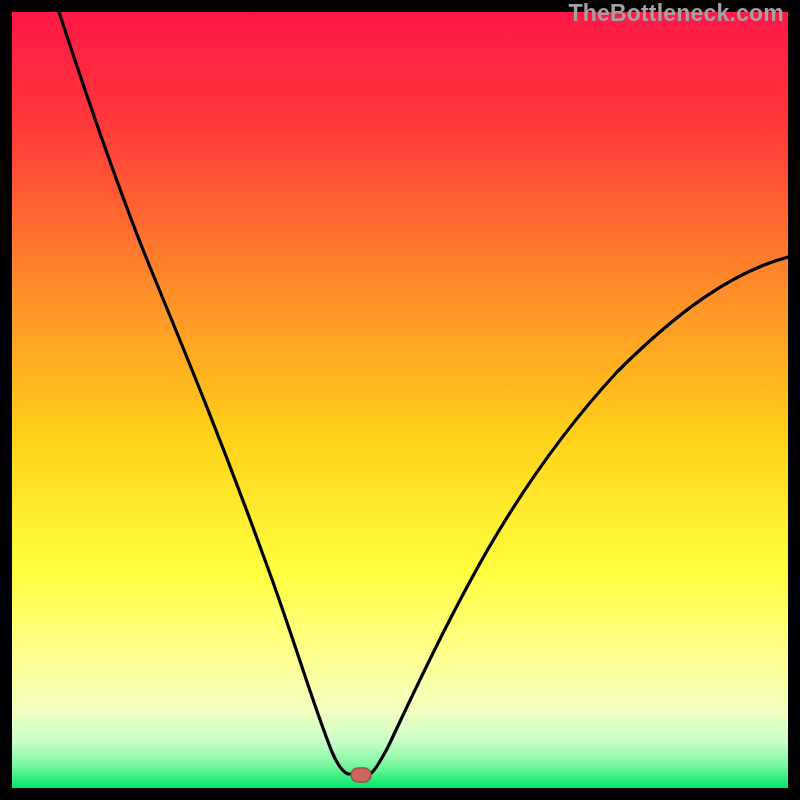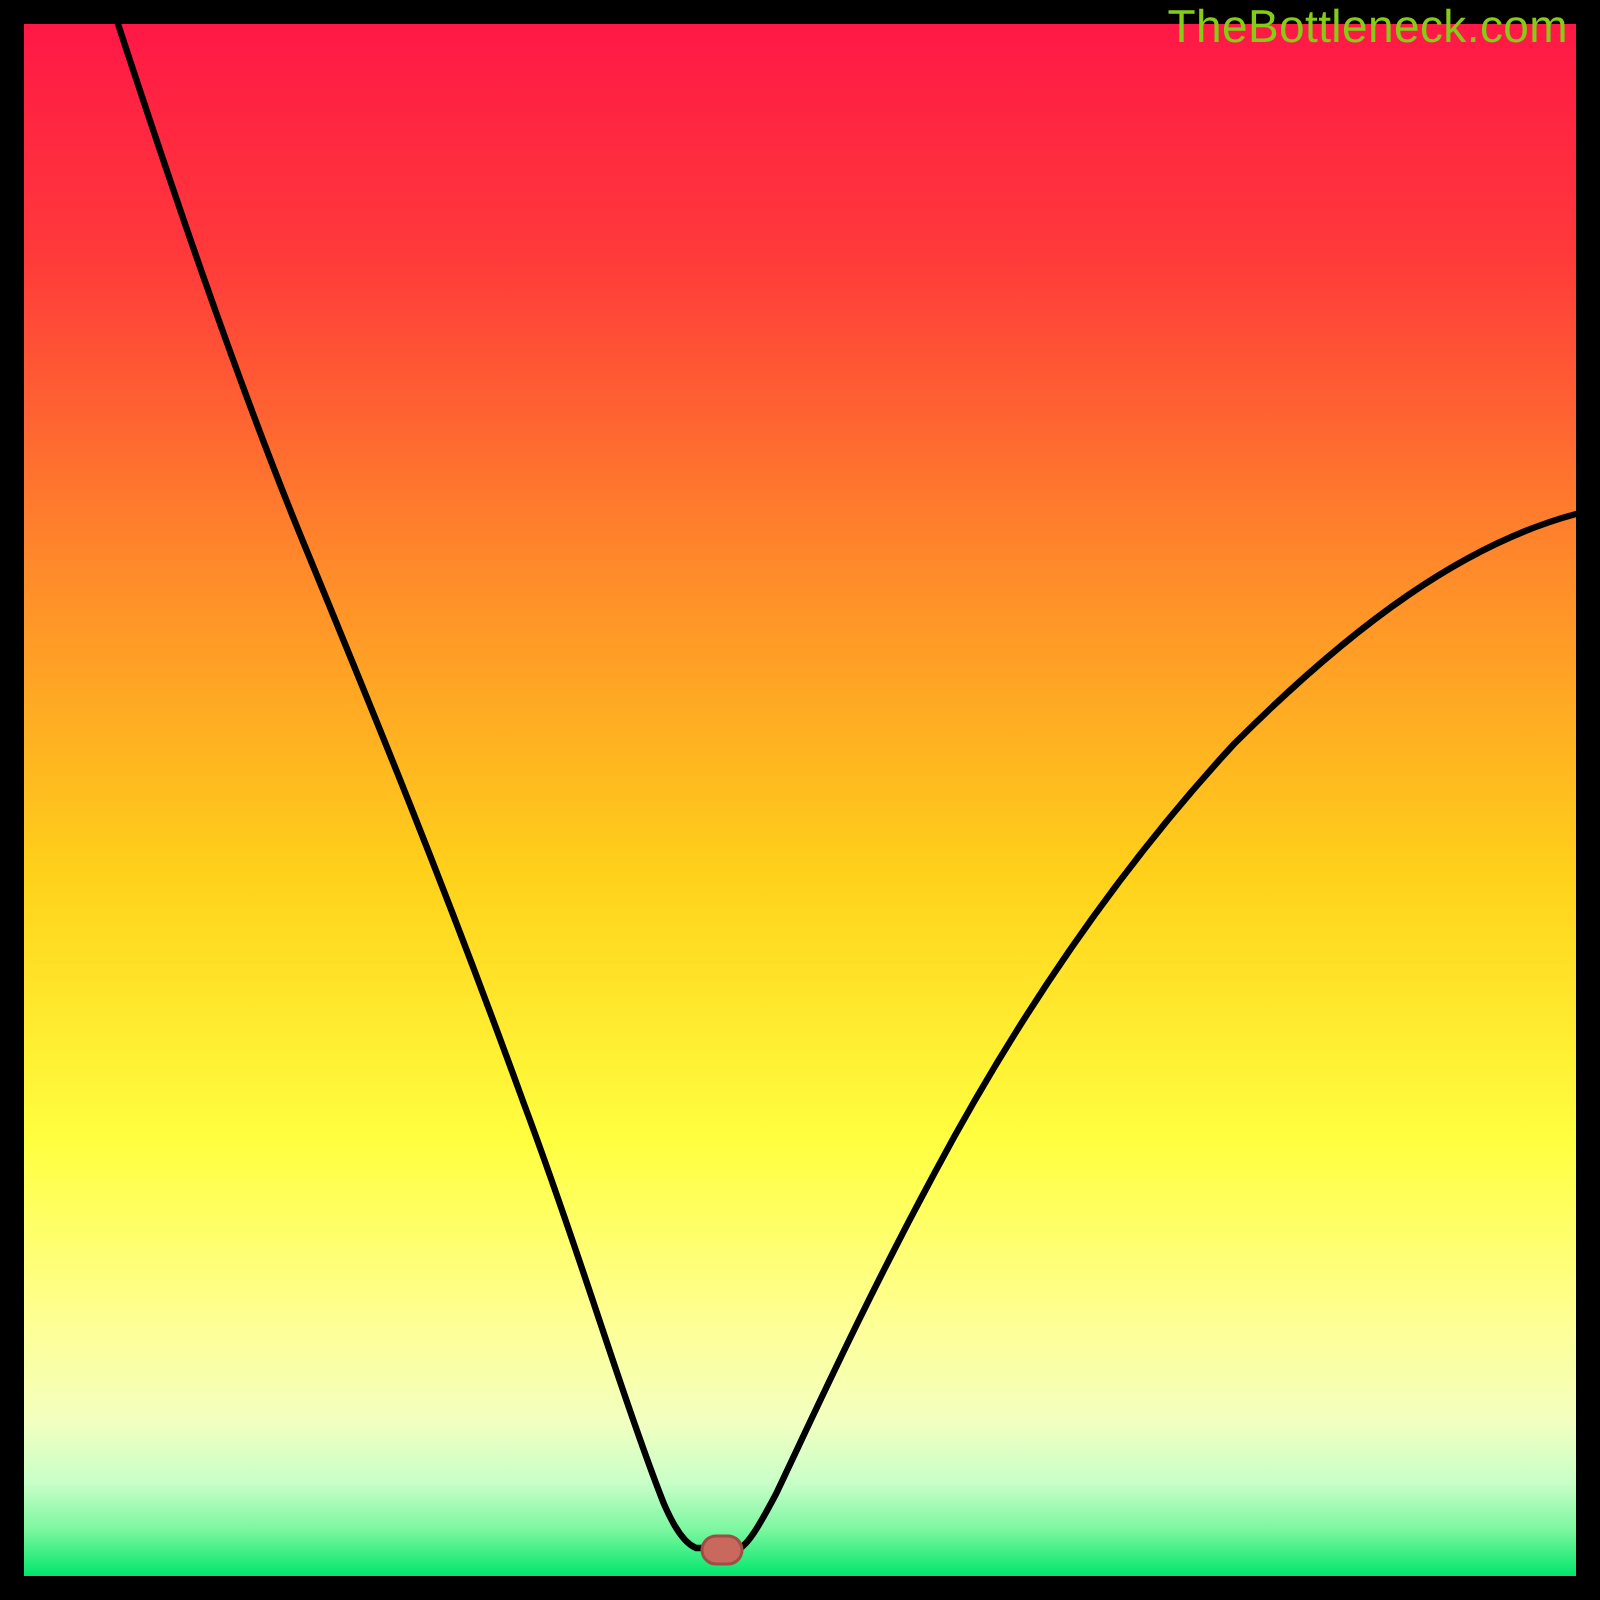--- a/index.html
+++ b/index.html
@@ -23,23 +23,23 @@
     position: absolute;
     left: 0;
     top: 0;
     width: 776px;
     height: 776px;
   }
   .watermark {
     position: absolute;
     top: 0px;
     right: 16px;
-    color: #84cc16;
+    color: #a3a3a3;
     font-size: 23px;
-    font-weight: 400;
+    font-weight: 700;
     letter-spacing: 0.2px;
   }
 </style>
 </head>
 <body>
 
 <div class="frame">
 
   <svg class="plot" viewBox="0 0 776 776" preserveAspectRatio="none">
     <defs>

